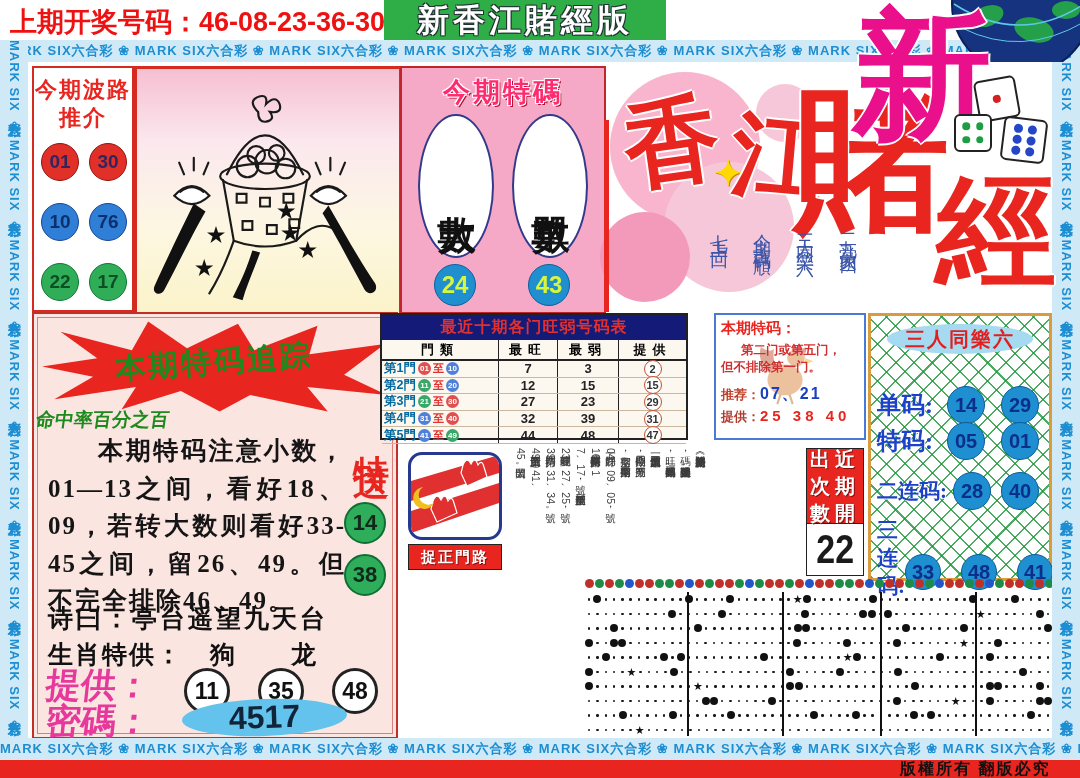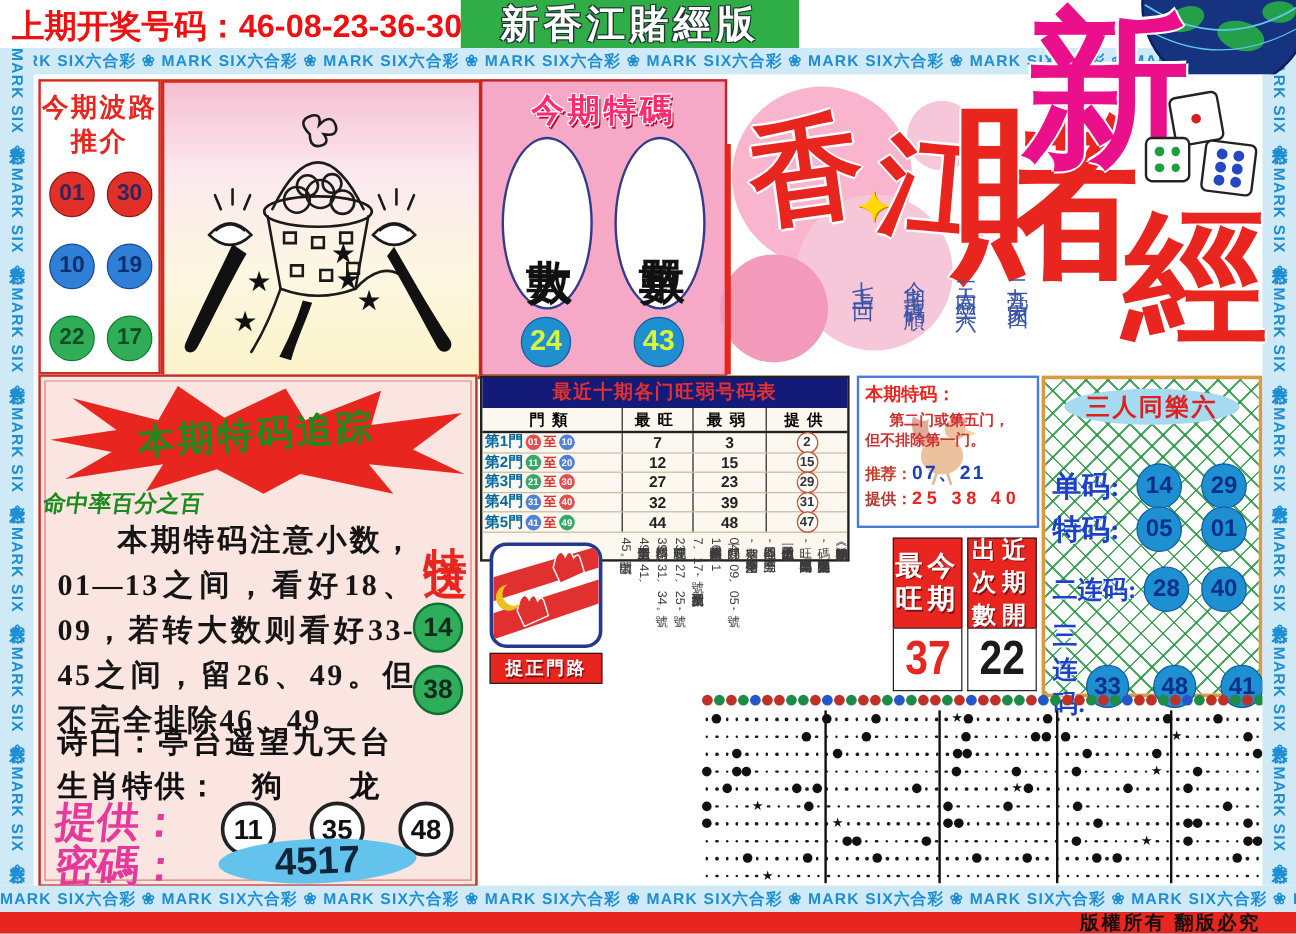--- a/index.html
+++ b/index.html
@@ -94,21 +94,21 @@
   .zodiac{position:absolute;left:14px;top:324px;font-family:"Liberation Serif",serif;font-size:25px;font-weight:bold;letter-spacing:2px;color:#111;}
   .prov-label{position:absolute;left:12px;top:348px;font-family:"Liberation Serif",serif;font-size:35px;font-weight:bold;color:#e6399b;transform:skewX(-6deg);}
   .prov-balls{position:absolute;left:150px;top:354px;display:flex;gap:28px;}
   .circ2{width:40px;height:40px;border:3px solid #222;border-radius:50%;background:#fff;color:#111;
          font-size:23px;font-weight:bold;display:flex;align-items:center;justify-content:center;}
   .pwd-label{position:absolute;left:12px;top:384px;font-family:"Liberation Serif",serif;font-size:35px;font-weight:bold;color:#e6399b;transform:skewX(-6deg);}
   .pwd-oval{position:absolute;left:148px;top:385px;width:165px;height:37px;background:#63c3ec;border-radius:50%;
             display:flex;align-items:center;justify-content:center;font-size:32px;font-weight:bold;color:#10253a;transform:rotate(-2deg);}
 
   
-  .p-table{position:absolute;left:400px;top:313px;width:308px;height:155px;border:2px solid #222;background:#fdf8ef;z-index:2;box-sizing:border-box;}
+  .p-table{position:absolute;left:380px;top:313px;width:308px;height:127px;border:2px solid #222;background:#fdf8ef;z-index:2;box-sizing:border-box;}
   .gt-title{height:25px;background:#141a78;color:#e03030;font-size:16px;font-weight:bold;display:flex;align-items:center;justify-content:center;letter-spacing:1px;}
   .gt-head{height:19px;display:flex;border-bottom:2px solid #222;font-size:13px;font-weight:bold;}
   .gt-head .hc{display:flex;align-items:center;justify-content:center;letter-spacing:6px;}
   .hc1{width:116px;} .hc2{width:58px;border-left:1px solid #222;} .hc3{width:60px;border-left:1px solid #222;} .hc4{flex:1;border-left:1px solid #222;}
   .trow{height:15.6px;display:flex;align-items:center;font-size:13px;border-bottom:1px solid #c8b8a0;}
   .c1{width:116px;display:flex;align-items:center;gap:2px;padding-left:2px;box-sizing:border-box;}
   .gate{color:#0369a1;font-size:12.5px;font-weight:bold;}
   .mini{width:13px;height:13px;border-radius:50%;font-size:8px;color:#fff;display:flex;align-items:center;justify-content:center;font-weight:bold;}
   .mini.red{background:#e05050;} .mini.blue{background:#5080d8;} .mini.green{background:#38a868;}
   .zhi{color:#e03030;font-size:11px;font-weight:bold;}
@@ -209,21 +209,21 @@
 
   <div class="p-bolu">
     <div class="bolu-title">
       <span>今期波路</span><br>
       <span>推介</span>
     </div>
     <div class="bolu-balls">
         <div class="ball red">01</div>
         <div class="ball red">30</div>
         <div class="ball blue">10</div>
-        <div class="ball blue">19</div>
+        <div class="ball blue">76</div>
         <div class="ball green">22</div>
         <div class="ball green">17</div>
       </div>
   </div>
 
   <div class="p-illu">
     <svg width="256" height="238" viewBox="0 0 262 244">
       <g stroke="#1a1a1a" stroke-width="2.2" fill="none" stroke-linecap="round">
         <path d="M92,108 Q131,28 170,108"></path>
         <path d="M124,44 q-12,-12 2,-16 q8,-2 6,8 q10,-10 14,0 q3,10 -10,8 q6,8 -4,10 q-8,1 -8,-10"></path>
@@ -486,29 +486,20 @@
       <div class="zcol">期落空，第二門今期落空。</div>
       <div class="zcol">一門睇好04、09、05號，</div>
       <div class="zcol">第二門有所保持限16、1</div>
       <div class="zcol">7、17號，至于第三門被反</div>
       <div class="zcol">彈關旺現23、27、25號，</div>
       <div class="zcol">第四門持39、31、34號。</div>
       <div class="zcol">至于第五門留意49、41、</div>
       <div class="zcol">45號閃出。</div>
     </div>
 
-  <div class="hotbox hb1">
-    <div class="hb-head">
-        <div>最今</div>
-        <div>旺期</div>
-      </div>
-    <div class="hb-val">
-        <span>37</span>
-      </div>
-  </div>
   <div class="hotbox hb2">
     <div class="hb-head">
         <div>出近</div>
         <div>次期</div>
         <div>數開</div>
       </div>
     <div class="hb-val">
         <span>22</span>
       </div>
   </div>

